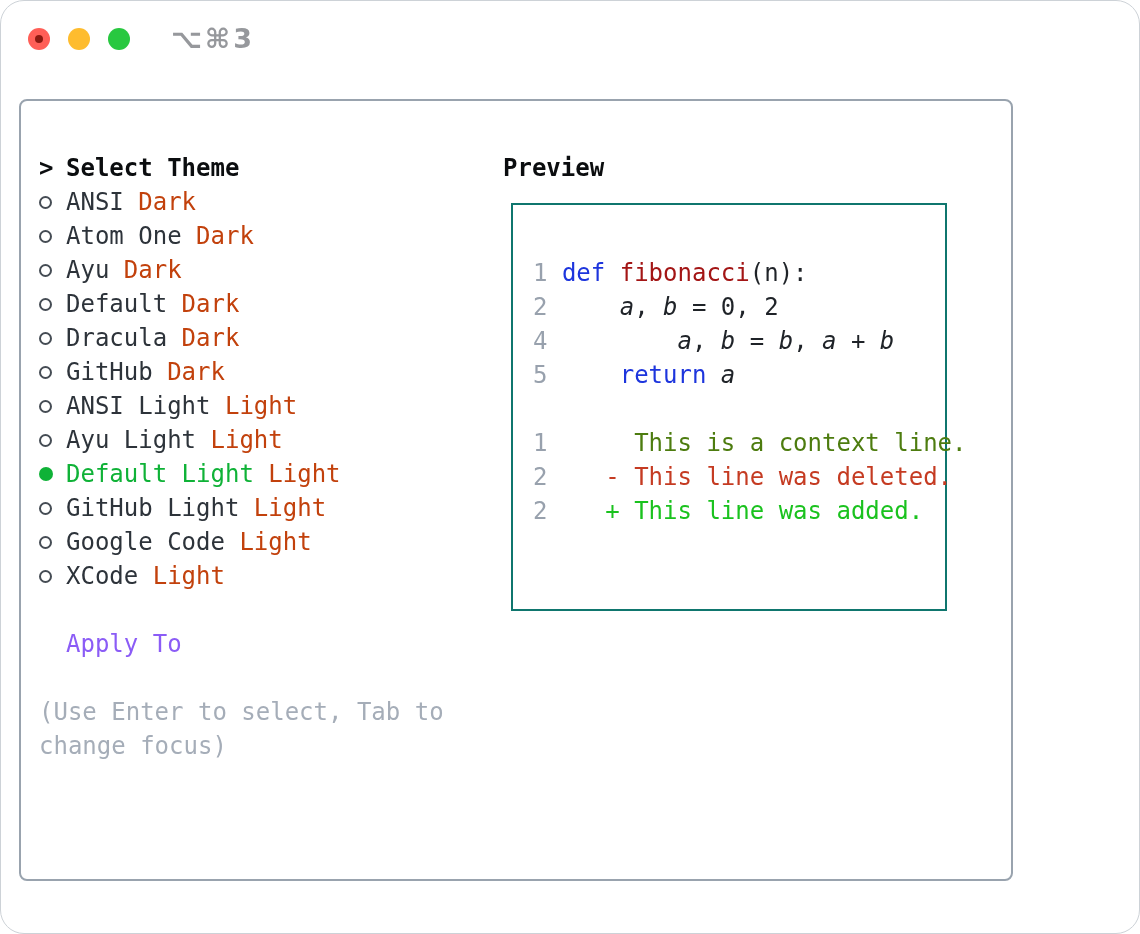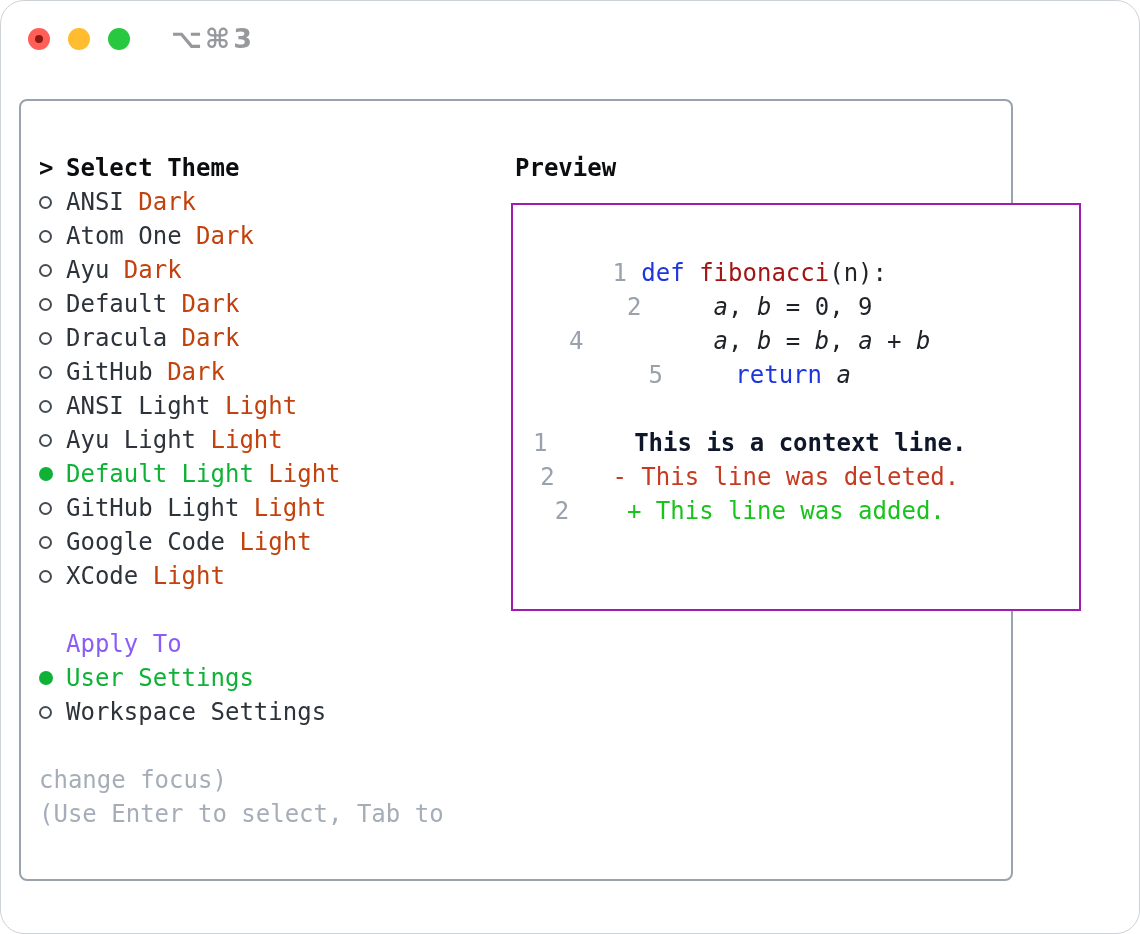--- a/index.html
+++ b/index.html
@@ -38,35 +38,35 @@
   .dot.filled { width: 14px; height: 14px; border: none; background: #0fb237; }
   .header-label { font-weight: bold; color: #0b0d0f; }
   .apply-header { color: #8b5cf6; text-align: right; }
   .label.selected { color: #0fb237; }
   .variant { color: #c2410c; margin-left: 1ch; }
   .spacer { height: 34px; }
   .hint { color: #a5adb8; }
   
   .preview-title {
     position: absolute; left: 482px; top: 50px;
-    font-weight: bold; color: #0b0d0f; margin-left: 12px;
+    font-weight: bold; color: #0b0d0f;
   }
   .preview-box {
     position: absolute; left: 490px; top: 102px;
-    width: 570px; height: 408px;
-    border: 2px solid #a21caf; background: #ffffff; text-align: center;
+    width: 436px; height: 408px;
+    border: 2px solid #0f766e; background: #ffffff;
   }
   .preview-lines { position: absolute; left: 20px; top: 51px; }
   .pline { height: 34px; line-height: 34px; white-space: pre; font-size: 24px; color: #1f2328; }
   .ln { color: #98a1ad; }
   .tok-plain { color: #1f2328; }
   .tok-keyword { color: #1d35dd; }
   .tok-function { color: #a31515; }
   .tok-variable { color: #1f2328; font-style: italic; }
-  .tok-context { color: #0f172a; font-weight: bold; }
+  .tok-context { color: #4d7c0f; }
   .tok-deleted { color: #c53b22; }
   .tok-added { color: #1ac21e; }
 </style>
 </head>
 <body>
 
 <div class="window">
 
   <div class="titlebar">
     <span class="light light-red"></span>
@@ -98,37 +98,33 @@
           <div class="row"><span class="marker"><span class="dot"></span></span><span class="label">XCode</span><span class="variant">Light</span></div>
         </div>
 
       <div class="spacer"></div>
 
       <div class="row">
         <span class="marker"></span>
         <span class="apply-header">Apply To</span>
       </div>
 
-      <div id="apply-list">
-          <div class="row"><span class="marker"><span class="dot filled"></span></span><span class="label selected">User Settings</span></div>
-          <div class="row"><span class="marker"><span class="dot"></span></span><span class="label">Workspace Settings</span></div>
-        </div>
 
       <div class="spacer"></div>
 
+      <div class="row hint">(Use Enter to select, Tab to</div>
       <div class="row hint">change focus)</div>
-      <div class="row hint">(Use Enter to select, Tab to</div>
     </div>
 
     <div class="preview-title row">Preview</div>
 
     <div class="preview-box">
       <div class="preview-lines" id="preview-lines">
           <div class="pline"><span class="ln">1 </span><span class="tok-keyword">def</span><span class="tok-plain"> </span><span class="tok-function">fibonacci</span><span class="tok-plain">(n):</span></div>
-          <div class="pline"><span class="ln">2 </span><span class="tok-plain">    </span><span class="tok-variable">a</span><span class="tok-plain">, </span><span class="tok-variable">b</span><span class="tok-plain"> = 0, 9</span></div>
+          <div class="pline"><span class="ln">2 </span><span class="tok-plain">    </span><span class="tok-variable">a</span><span class="tok-plain">, </span><span class="tok-variable">b</span><span class="tok-plain"> = 0, 2</span></div>
           <div class="pline"><span class="ln">4 </span><span class="tok-plain">        </span><span class="tok-variable">a</span><span class="tok-plain">, </span><span class="tok-variable">b</span><span class="tok-plain"> = </span><span class="tok-variable">b</span><span class="tok-plain">, </span><span class="tok-variable">a</span><span class="tok-plain"> + </span><span class="tok-variable">b</span></div>
           <div class="pline"><span class="ln">5 </span><span class="tok-plain">    </span><span class="tok-keyword">return</span><span class="tok-plain"> </span><span class="tok-variable">a</span></div>
           <div class="pline"></div>
           <div class="pline"><span class="ln">1 </span><span class="tok-context">     This is a context line.</span></div>
           <div class="pline"><span class="ln">2 </span><span class="tok-deleted">   - This line was deleted.</span></div>
           <div class="pline"><span class="ln">2 </span><span class="tok-added">   + This line was added.</span></div>
         </div>
     </div>
 
   </div>

